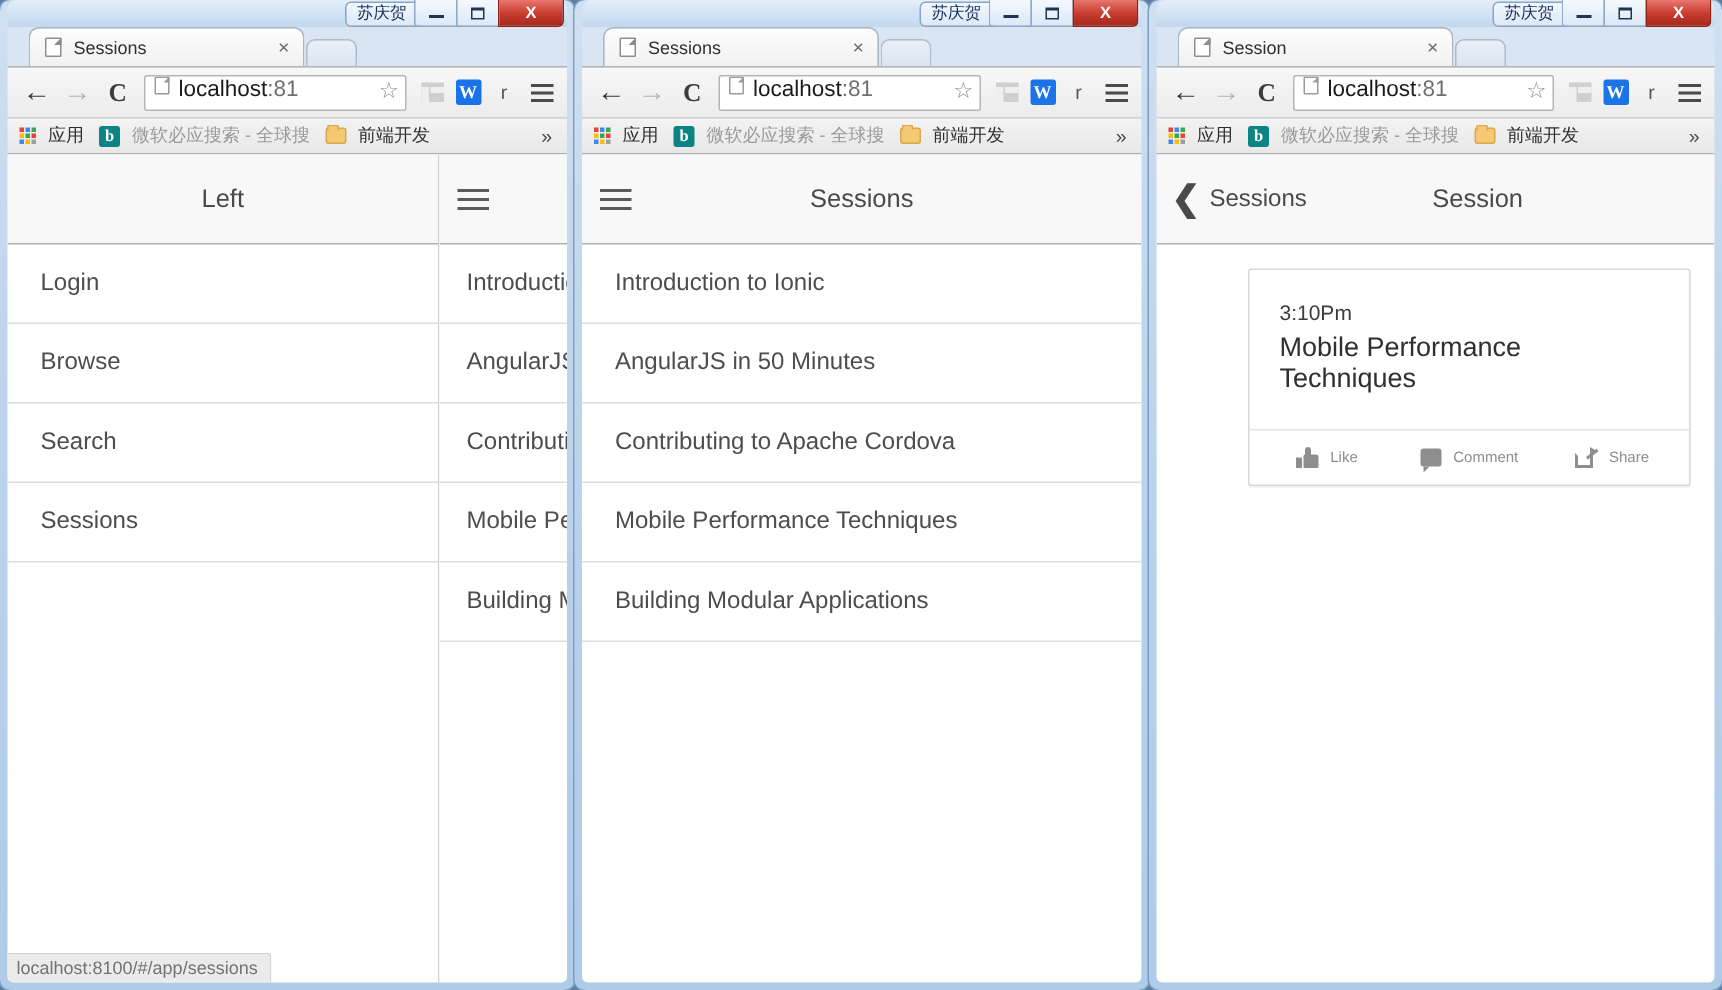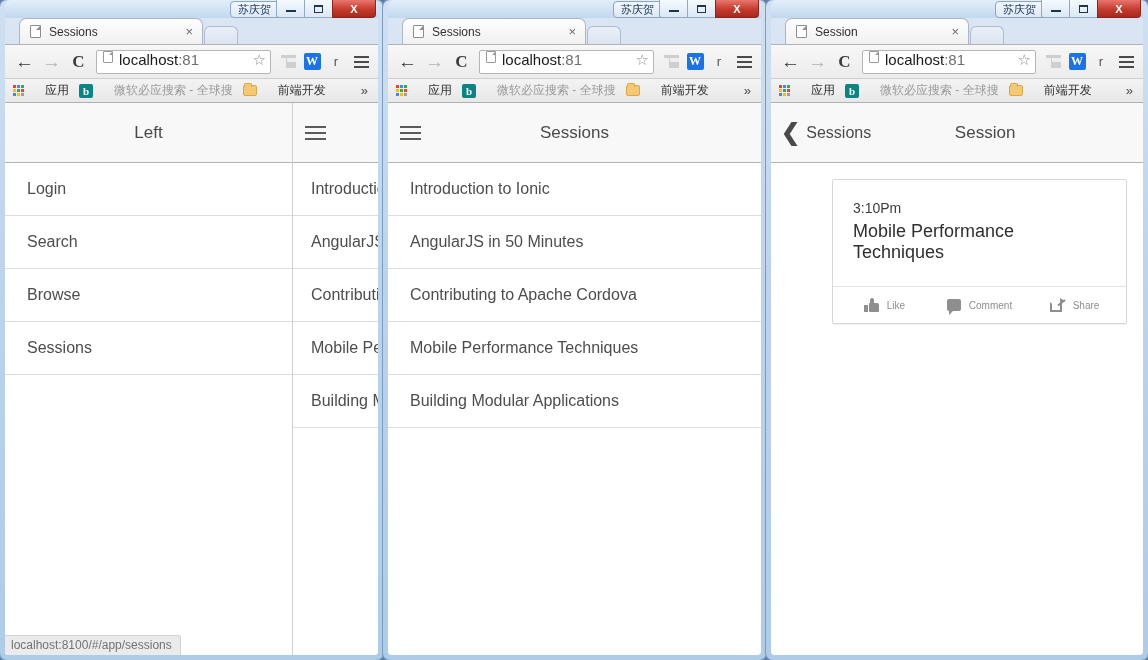--- a/index.html
+++ b/index.html
@@ -165,21 +165,21 @@
   .bookbar {
     height: 25px;
     background: linear-gradient(180deg,#f3f3f3,#e8e8e8);
     border-top: 1px solid #cfcfcf;
     border-bottom: 1px solid #b0b0b0;
     display:flex; align-items:center;
     padding: 0 8px; gap: 10px;
     font-size: 12px; color: #2e2e2e;
     overflow: hidden;
   }
-  .bm { display:flex; align-items:center; gap:21px; white-space:nowrap; flex: 0 0 auto;}
+  .bm { display:flex; align-items:center; gap:8px; white-space:nowrap; flex: 0 0 auto;}
   .grid-ico { width:11px; height:11px; display:grid; grid-template-columns:repeat(3,3px); grid-template-rows:repeat(3,3px); gap:1px;}
   .grid-ico i:nth-child(1){background:#e84135}.grid-ico i:nth-child(2){background:#4285f4}
   .grid-ico i:nth-child(3){background:#34a853}.grid-ico i:nth-child(4){background:#fbbc05}
   .grid-ico i:nth-child(5){background:#34a853}.grid-ico i:nth-child(6){background:#e84135}
   .grid-ico i:nth-child(7){background:#4285f4}.grid-ico i:nth-child(8){background:#fbbc05}
   .grid-ico i:nth-child(9){background:#9e9e9e}
   .bing-ico {
     width:14px; height:14px; background:#0c8484; border-radius:2px; color:#fff;
     font-size:11px; font-weight:bold; display:flex; align-items:center; justify-content:center;
     font-family:"Liberation Serif", serif;
@@ -350,22 +350,22 @@
       </div>
 
       <div class="viewport">
         <div class="split">
           <div class="drawer">
             <div class="ion-bar">
               <div class="ion-title">Left</div>
             </div>
             <div class="ion-list">
               <div class="ion-item">Login</div>
+              <div class="ion-item">Browse</div>
               <div class="ion-item">Search</div>
-              <div class="ion-item">Browse</div>
               <div class="ion-item">Sessions</div>
             </div>
           </div>
           <div class="pushed">
             <div class="ion-bar">
               <div class="menu-ico">
                   <i></i>
                   <i></i>
                   <i></i>
                 </div>

